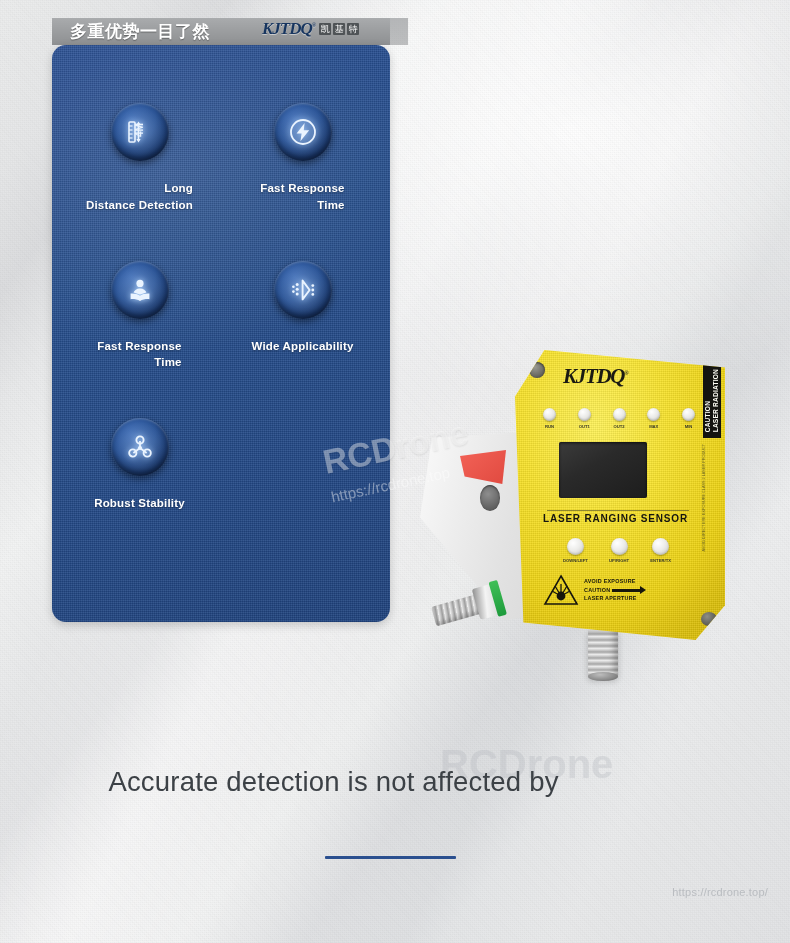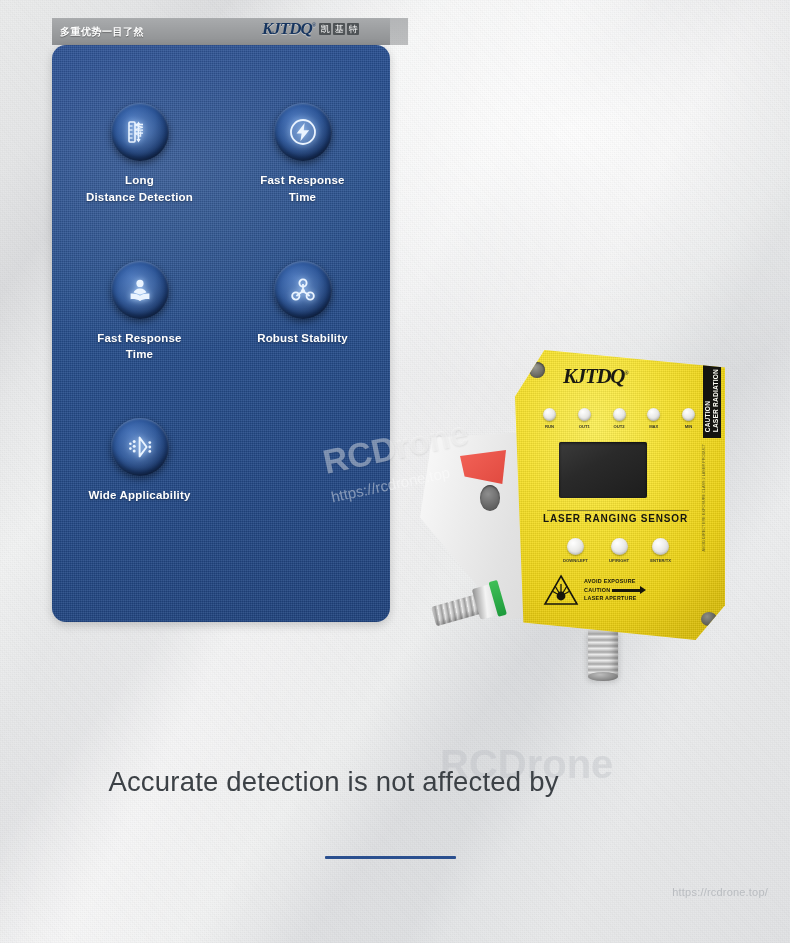--- a/index.html
+++ b/index.html
@@ -61,24 +61,24 @@
     position: absolute;
     left: 390px;
     top: 18px;
     width: 18px;
     height: 27px;
     background: linear-gradient(180deg, rgba(169,171,173,.85) 0%, rgba(142,144,146,.55) 100%);
     z-index: 3;
   }
   #header-title {
     color: #ffffff;
-    font-size: 10px;
+    font-size: 17px;
     font-weight: bold;
     letter-spacing: .5px;
-    padding-left: 8px;
+    padding-left: 18px;
     white-space: nowrap;
     text-shadow: 0 1px 1px rgba(0,0,0,.35);
   }
 
   
   #brand-lockup {
     position: absolute;
     left: 262px;
     top: 19px;
     display: flex;
@@ -177,25 +177,25 @@
     inset: 0;
     border-radius: 50%;
     background: radial-gradient(circle at 50% 50%, rgba(200,225,255,.30) 0%, rgba(200,225,255,0) 62%);
   }
   .feature-orb svg {
     position: relative;
     z-index: 2;
     filter: drop-shadow(0 0 3px rgba(180,215,255,.95));
   }
   .feature-label {
-    margin-top: 11px;
+    margin-top: 19px;
     color: #ffffff;
     font-size: 11.5px;
     font-weight: bold;
-    text-align: center;
+    text-align: right;
     line-height: 1.45;
     letter-spacing: .2px;
     max-width: 160px;
     text-shadow: 0 1px 2px rgba(0,0,0,.35);
   }
 
   
   #sensor-scene {
     position: absolute;
     left: 410px;
@@ -664,47 +664,47 @@
             <path d="M5.6 18.6 C8.6 18.2 12.4 19 15 20.8 C17.6 19 21.4 18.2 24.4 18.6
                      L24.4 24.2 C21.4 23.8 17.6 24.4 15 26 C12.4 24.4 8.6 23.8 5.6 24.2 Z" fill="#eaf4ff"></path>
           </svg>
         </div>
         <div class="feature-label">Fast  Response<br>Time</div>
       </div>
 
       <div class="feature-cell">
         <div class="feature-orb">
           <svg width="30" height="30" viewBox="0 0 30 30">
-            <line x1="15" y1="9" x2="15" y2="16" stroke="#eaf4ff" stroke-width="1.8"></line>
-            <line x1="15" y1="16" x2="8.4" y2="21" stroke="#eaf4ff" stroke-width="1.8"></line>
-            <line x1="15" y1="16" x2="21.6" y2="21" stroke="#eaf4ff" stroke-width="1.8"></line>
-            <circle cx="15" cy="8" r="3.6" fill="none" stroke="#eaf4ff" stroke-width="1.9"></circle>
-            <circle cx="7.8" cy="21" r="3.6" fill="none" stroke="#eaf4ff" stroke-width="1.9"></circle>
-            <circle cx="22.2" cy="21" r="3.6" fill="none" stroke="#eaf4ff" stroke-width="1.9"></circle>
-            <circle cx="15" cy="16" r="2.1" fill="#eaf4ff"></circle>
-          </svg>
-        </div>
-        <div class="feature-label">Robust  Stability</div>
-      </div>
-
-      <div class="feature-cell">
-        <div class="feature-orb">
-          <svg width="30" height="30" viewBox="0 0 30 30">
             <path d="M14.6 5.6 L14.6 24.4 L21.6 15 Z" fill="none" stroke="#eaf4ff" stroke-width="1.9" stroke-linejoin="round"></path>
             <circle cx="9.2" cy="9.4" r="1.5" fill="#eaf4ff"></circle>
             <circle cx="9.2" cy="14.2" r="1.5" fill="#eaf4ff"></circle>
             <circle cx="9.2" cy="19" r="1.5" fill="#eaf4ff"></circle>
             <circle cx="5.4" cy="11.8" r="1.3" fill="#eaf4ff"></circle>
             <circle cx="5.4" cy="16.6" r="1.3" fill="#eaf4ff"></circle>
             <circle cx="24.8" cy="10.6" r="1.4" fill="#eaf4ff"></circle>
             <circle cx="24.8" cy="15" r="1.4" fill="#eaf4ff"></circle>
             <circle cx="24.8" cy="19.4" r="1.4" fill="#eaf4ff"></circle>
           </svg>
         </div>
         <div class="feature-label">Wide  Applicability</div>
+      </div>
+
+      <div class="feature-cell">
+        <div class="feature-orb">
+          <svg width="30" height="30" viewBox="0 0 30 30">
+            <line x1="15" y1="9" x2="15" y2="16" stroke="#eaf4ff" stroke-width="1.8"></line>
+            <line x1="15" y1="16" x2="8.4" y2="21" stroke="#eaf4ff" stroke-width="1.8"></line>
+            <line x1="15" y1="16" x2="21.6" y2="21" stroke="#eaf4ff" stroke-width="1.8"></line>
+            <circle cx="15" cy="8" r="3.6" fill="none" stroke="#eaf4ff" stroke-width="1.9"></circle>
+            <circle cx="7.8" cy="21" r="3.6" fill="none" stroke="#eaf4ff" stroke-width="1.9"></circle>
+            <circle cx="22.2" cy="21" r="3.6" fill="none" stroke="#eaf4ff" stroke-width="1.9"></circle>
+            <circle cx="15" cy="16" r="2.1" fill="#eaf4ff"></circle>
+          </svg>
+        </div>
+        <div class="feature-label">Robust  Stability</div>
       </div>
 
     </div>
   </div>
 
   <div id="sensor-scene">
 
     <div id="bracket"></div>
     <div id="red-accent"></div>
     <div id="bracket-hole"></div>

